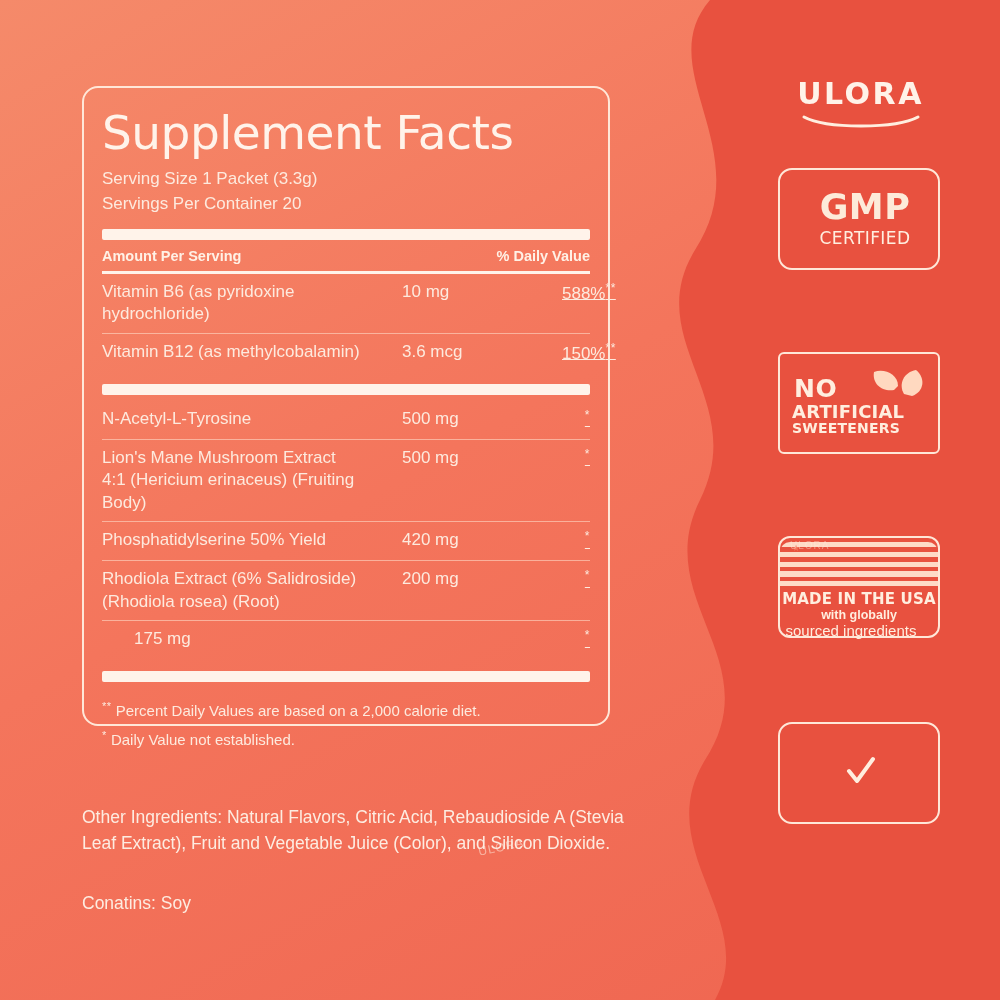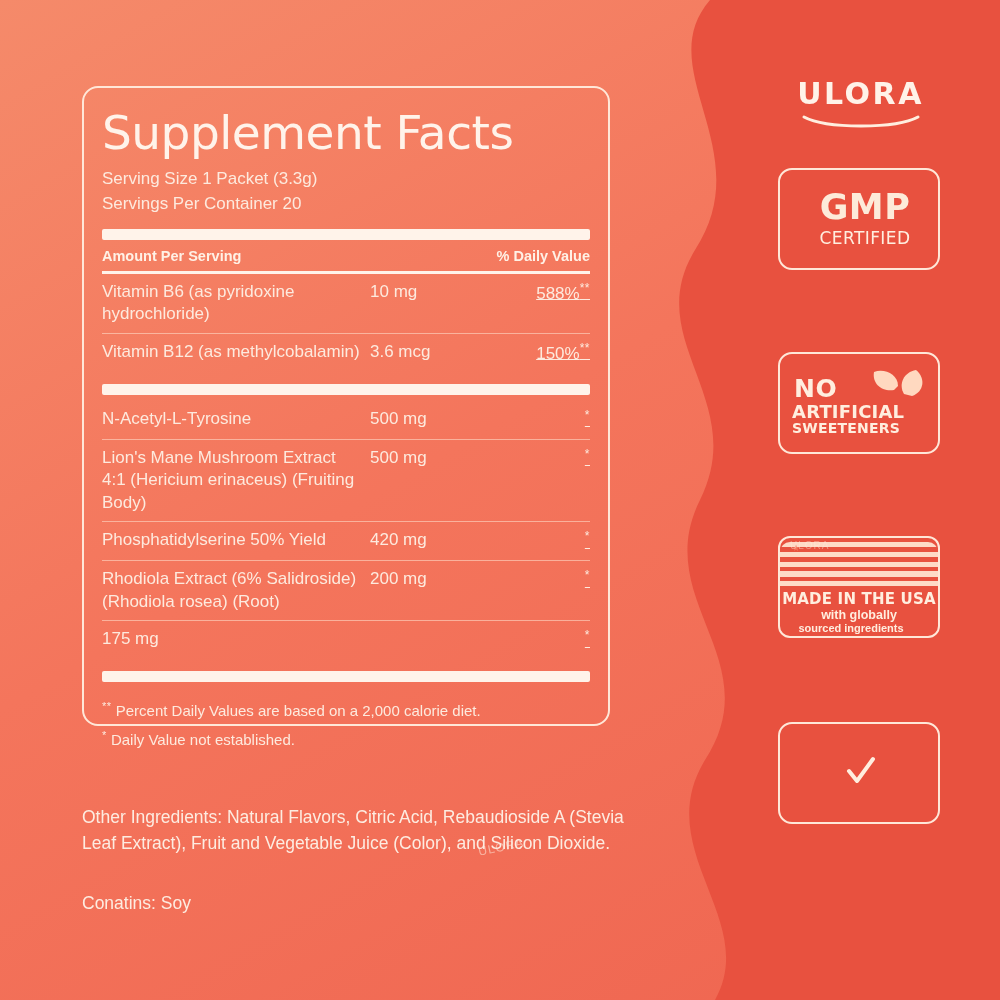--- a/index.html
+++ b/index.html
@@ -87,20 +87,21 @@
     padding: 7px 0 7px 0;
     position: relative;
     color: #fdeade;
   }
   .nut-name {
     flex: 0 0 262px;
     padding-right: 6px;
   }
   .nut-amt {
     flex: 0 0 160px;
+    margin-left: 32px;
   }
   .nut-dv {
     flex: 1 1 auto;
     text-align: right;
     white-space: nowrap;
     text-decoration: underline;
   }
   .nut-dv .dag {
     font-size: 12px;
     vertical-align: super;
@@ -168,21 +169,21 @@
     border-radius: 14px;
     box-sizing: border-box;
     color: #ffeedf;
     display: flex;
     flex-direction: column;
     align-items: center;
     justify-content: center;
     text-align: center;
   }
   #badge-gmp { top: 168px; padding-left: 12px; }
-  #badge-sweet { top: 352px; }
+  #badge-sweet { top: 352px; border-radius: 6px; }
   #badge-usa { top: 536px; border-radius: 12px; }
   #badge-tested { top: 722px; }
 
   .gmp-big {
     font-size: 35px;
     font-weight: bold;
     letter-spacing: .5px;
     line-height: 1;
     color: #fdebd9;
     font-family: "DejaVu Sans", sans-serif;
@@ -272,22 +273,22 @@
     position: absolute;
     left: 0; right: 0;
     top: 70px;
     font-size: 12.5px;
     font-weight: bold;
   }
   .usa-sub2 {
     position: absolute;
     left: 0; right: 16px;
     top: 84px;
-    font-size: 11px;
-    font-weight: bold;
+    font-size: 15px;
+    font-weight: normal;
   }
   .tested-wrap {
     display: flex;
     align-items: center;
     gap: 7px;
     padding-left: 4px;
   }
   .tested-lines {
     text-align: left;
     font-size: 21px;

